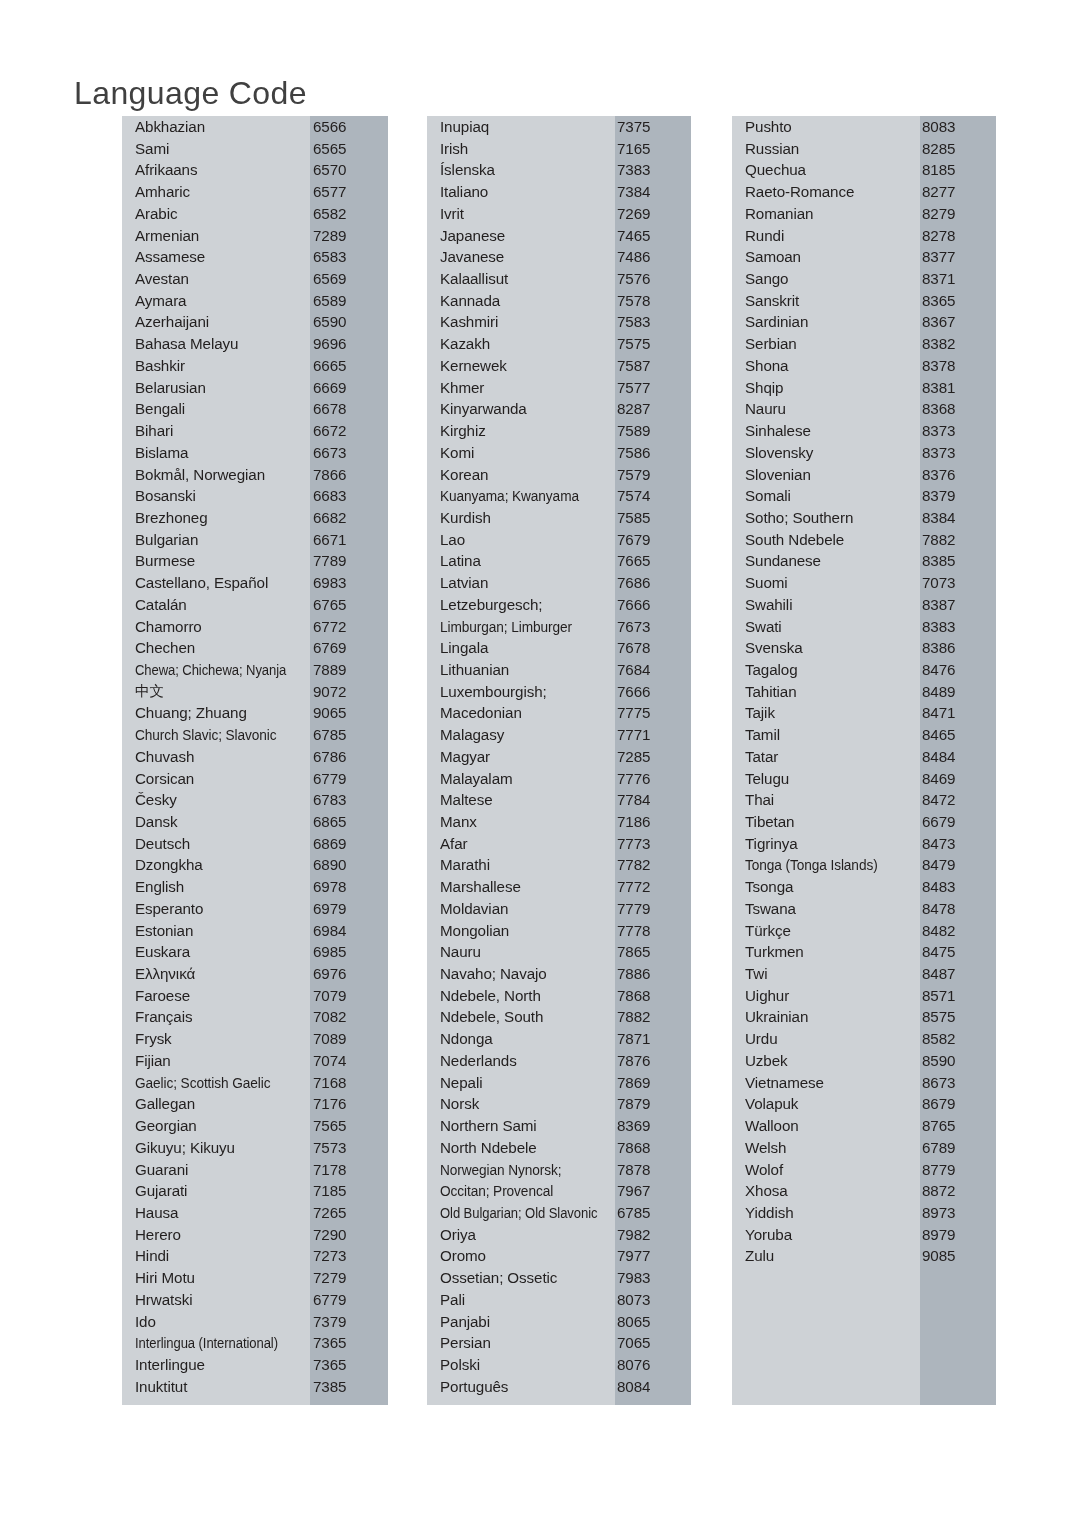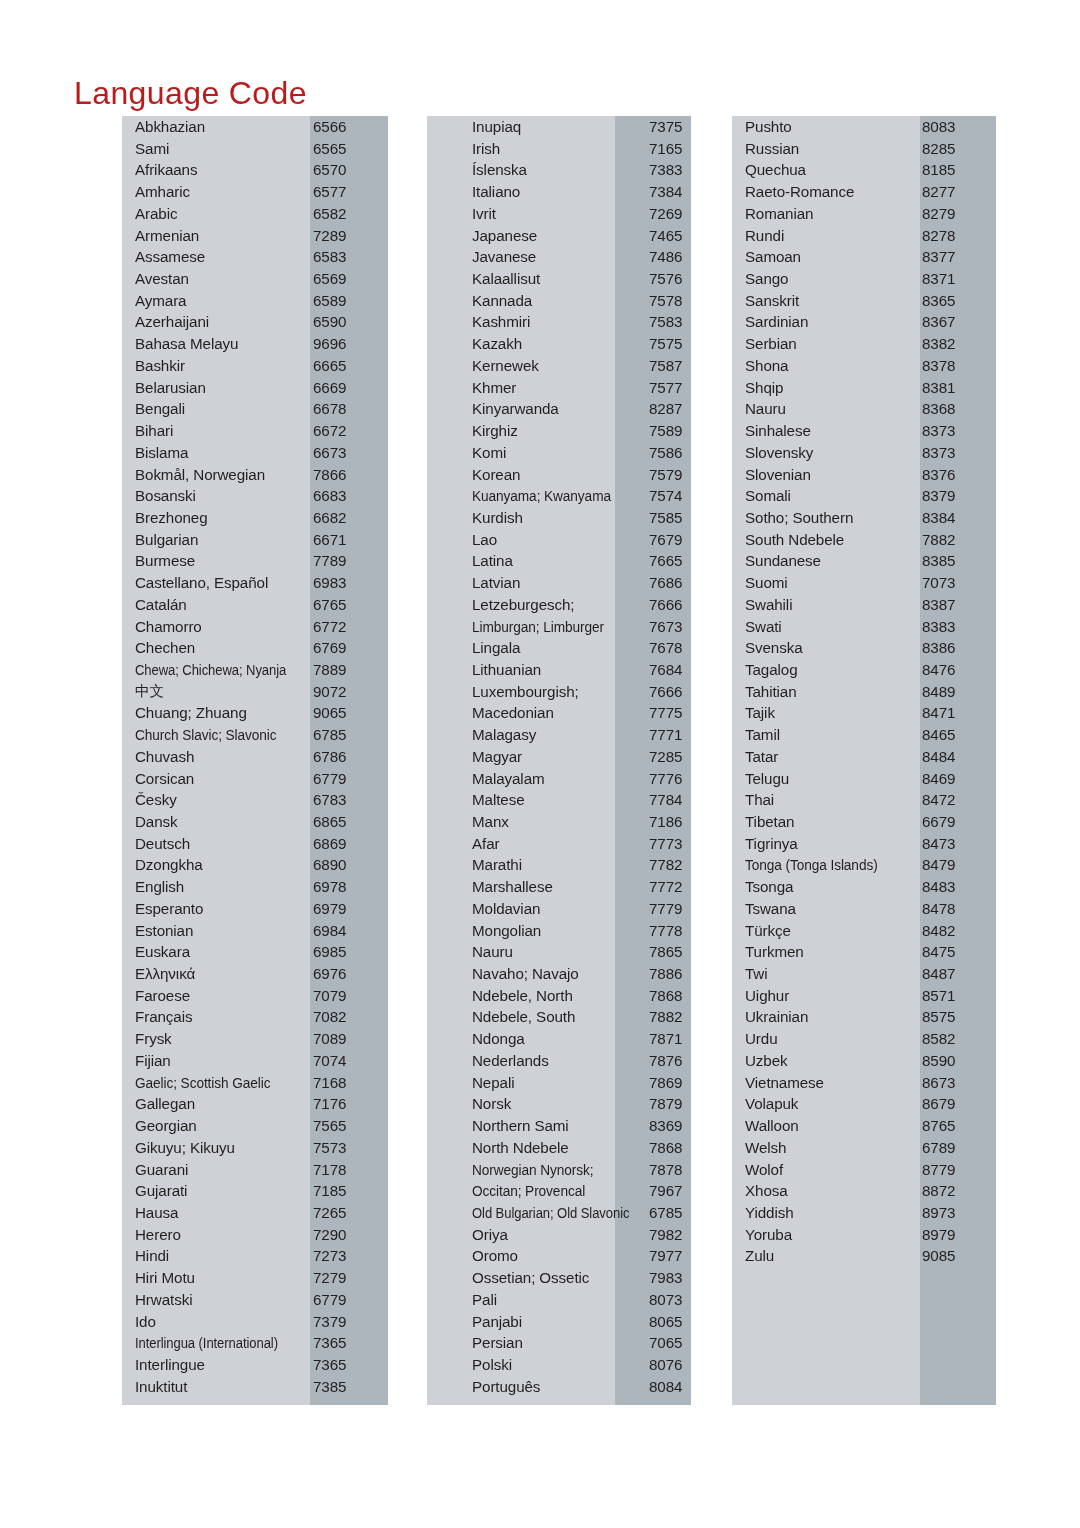--- a/index.html
+++ b/index.html
@@ -23,21 +23,21 @@
     background: #ffffff;
   }
 
   #page-title {
     position: absolute;
     left: 74px;
     top: 54px;
     font-size: 32px;
     font-weight: 400;
     letter-spacing: 0.4px;
-    color: #b91c1c;
+    color: #404040;
     font-family: "Liberation Sans", sans-serif;
   }
 
   .col-block {
     position: absolute;
     top: 116px;
     height: 1289px;
     background: #ced2d6;
     overflow: hidden;
   }
@@ -55,21 +55,21 @@
   #code-band-1 { left: 310px; width: 78px; }
   #code-band-2 { left: 615px; width: 76px; }
   #code-band-3 { left: 920px; width: 76px; }
 
   .col-rows {
     position: absolute;
     top: 116px;
     height: 1289px;
   }
   #col-rows-1 { left: 122px; width: 266px; }
-  #col-rows-2 { left: 427px; width: 264px; margin-left: 32px; }
+  #col-rows-2 { left: 427px; width: 264px; }
   #col-rows-3 { left: 732px; width: 220px; }
 
   .row {
     position: relative;
     height: 21.72px;
     line-height: 21.72px;
     white-space: nowrap;
   }
 
   .lang {

